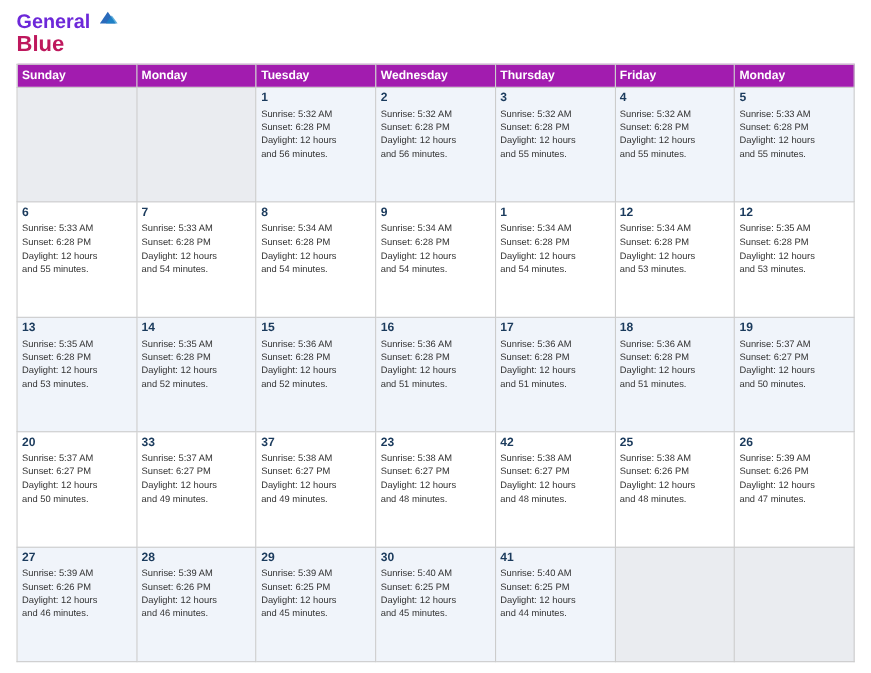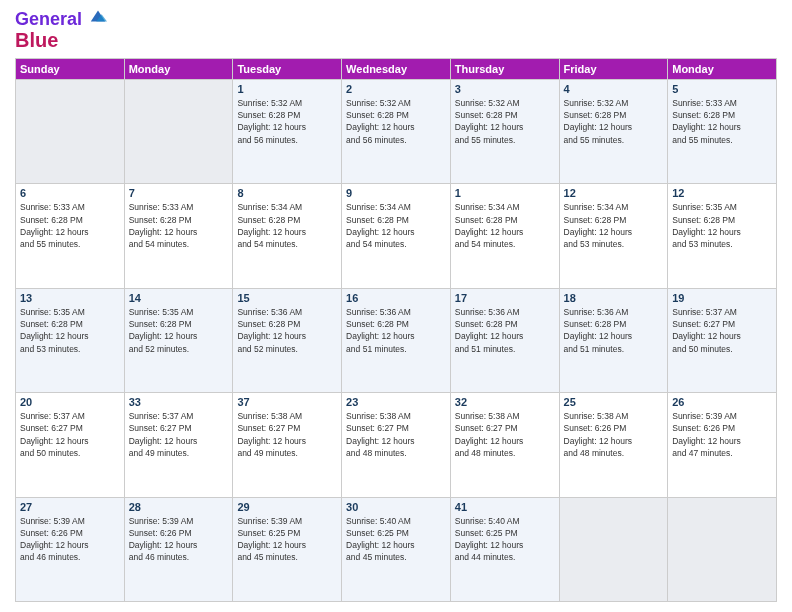--- a/index.html
+++ b/index.html
@@ -302,21 +302,21 @@
 and 49 minutes.</div>
           </td>
           <td>
             <span class="day-num">23</span>
             <div class="day-info" style="white-space: pre-line;">Sunrise: 5:38 AM
 Sunset: 6:27 PM
 Daylight: 12 hours
 and 48 minutes.</div>
           </td>
           <td>
-            <span class="day-num">32</span>
+            <span class="day-num">42</span>
             <div class="day-info" style="white-space: pre-line;">Sunrise: 5:38 AM
 Sunset: 6:27 PM
 Daylight: 12 hours
 and 48 minutes.</div>
           </td>
           <td>
             <span class="day-num">25</span>
             <div class="day-info" style="white-space: pre-line;">Sunrise: 5:38 AM
 Sunset: 6:26 PM
 Daylight: 12 hours

